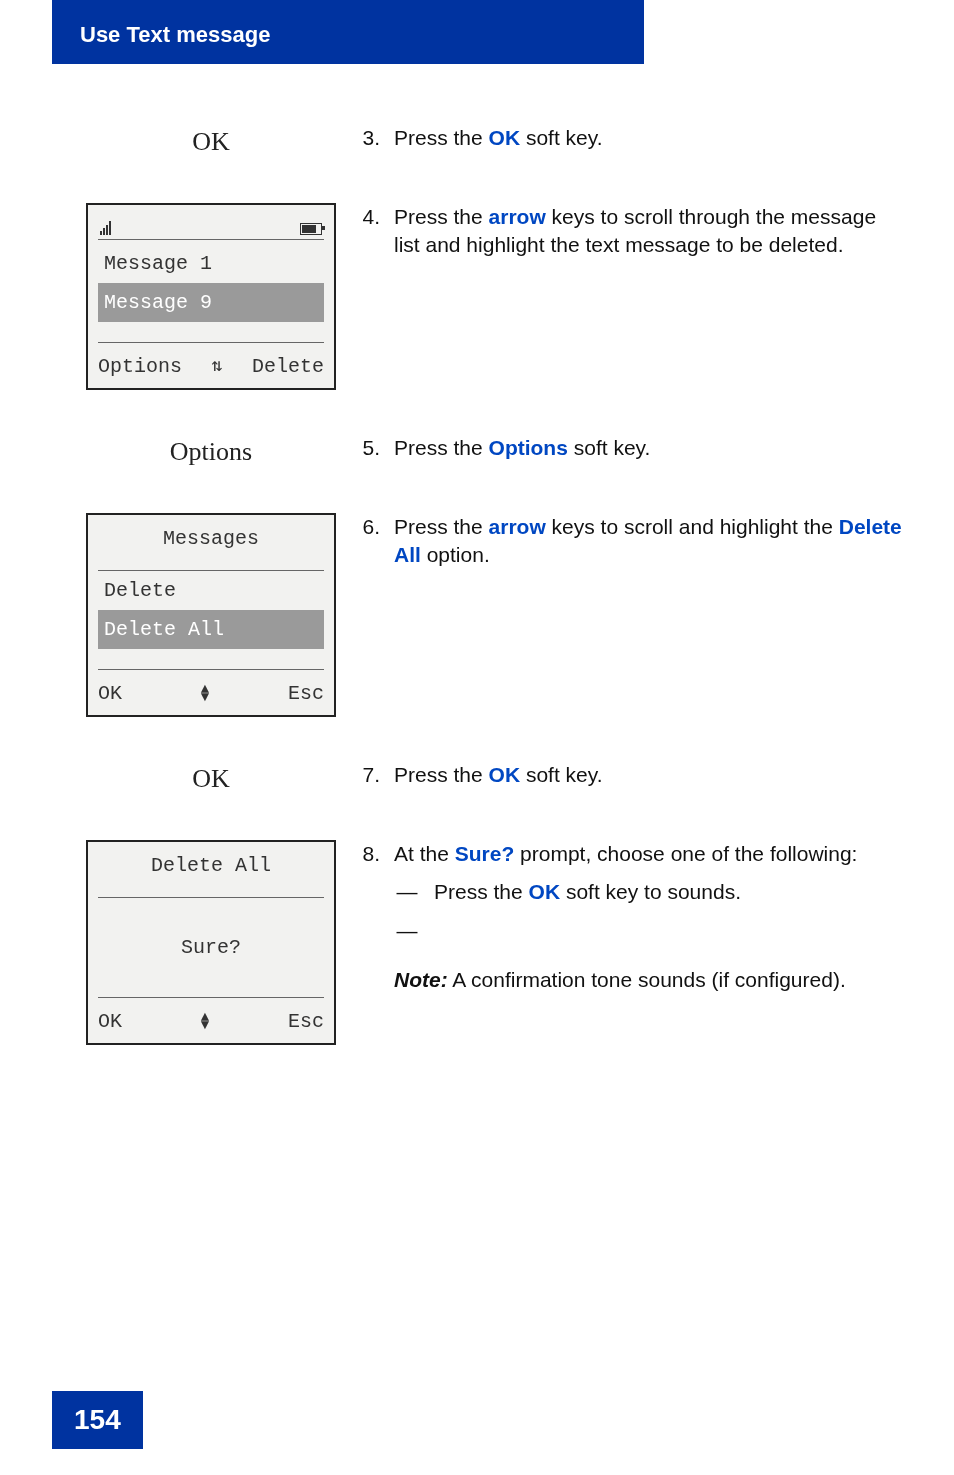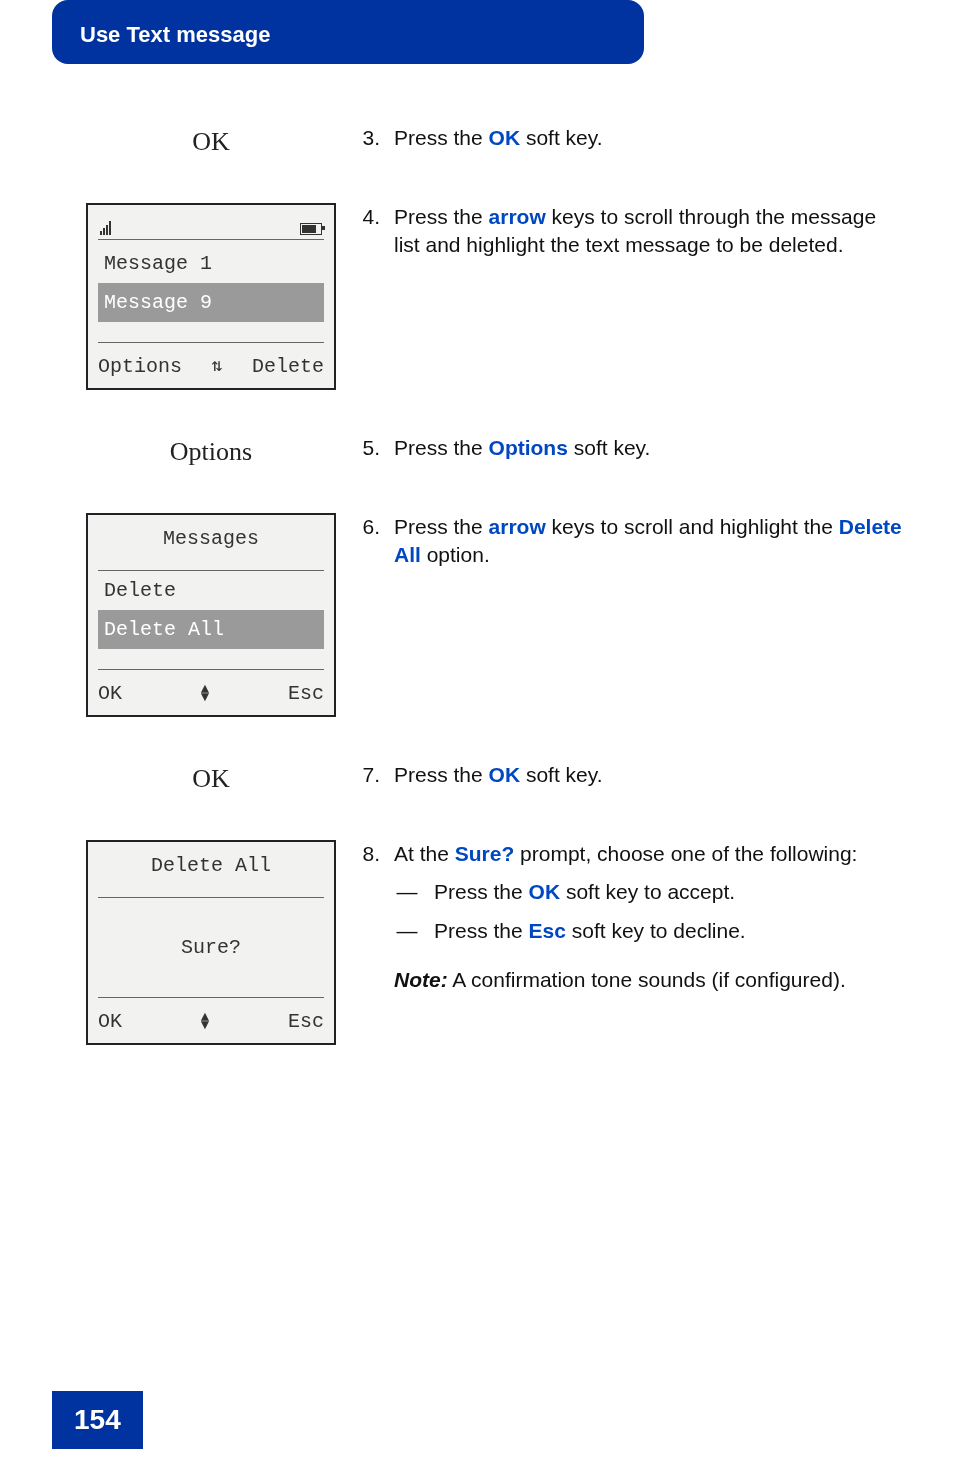--- a/index.html
+++ b/index.html
@@ -28,21 +28,20 @@
   .page{position:relative;min-height:1475px;}
   .header-bar{
     margin-left:var(--left-stripe);
     background:var(--blue);
     color:#fff;
     font-weight:bold;
     font-size:22px;
     padding:20px 28px 14px 28px;
     width:592px;
     box-sizing:border-box;
-    border-radius:16px;
   }
   .content{
     margin-left:var(--left-stripe);
     padding:60px 0 0 34px;
     width:calc(var(--page-w) - var(--left-stripe) - var(--content-pad-r));
   }
   .row{display:flex;align-items:flex-start;gap:14px;margin-bottom:44px;}
   .left-col{width:var(--phone-w);flex:0 0 var(--phone-w);display:flex;justify-content:center;}
   .left-col.center-text{justify-content:center;align-items:center;}
   .big-label{font-family:Georgia,"Times New Roman",serif;font-size:26px;color:#222;}
@@ -215,25 +214,24 @@
             <span>Esc</span>
           </div>
         </div>
       </div>
       <div class="step-num">8.</div>
       <div class="step-body">
         <span>At the </span><span class="kw">Sure?</span><span> prompt, choose one of the following:</span>
         <ul class="sublist">
           <li>
             <span class="dash">—</span>
-            <span><span>Press the </span><span class="kw">OK</span><span> soft key to accept.</span></span>
+            <span><span>Press the </span><span class="kw">OK</span><span> soft key to sounds.</span></span>
           </li>
           <li>
             <span class="dash">—</span>
-            <span><span>Press the </span><span class="kw">Esc</span><span> soft key to decline.</span></span>
           </li>
         </ul>
         <p style="">
           <span class="note-lbl">Note:</span><span> A confirmation tone sounds (if configured).</span>
         </p>
       </div>
     </div>
 
   </div>
 

